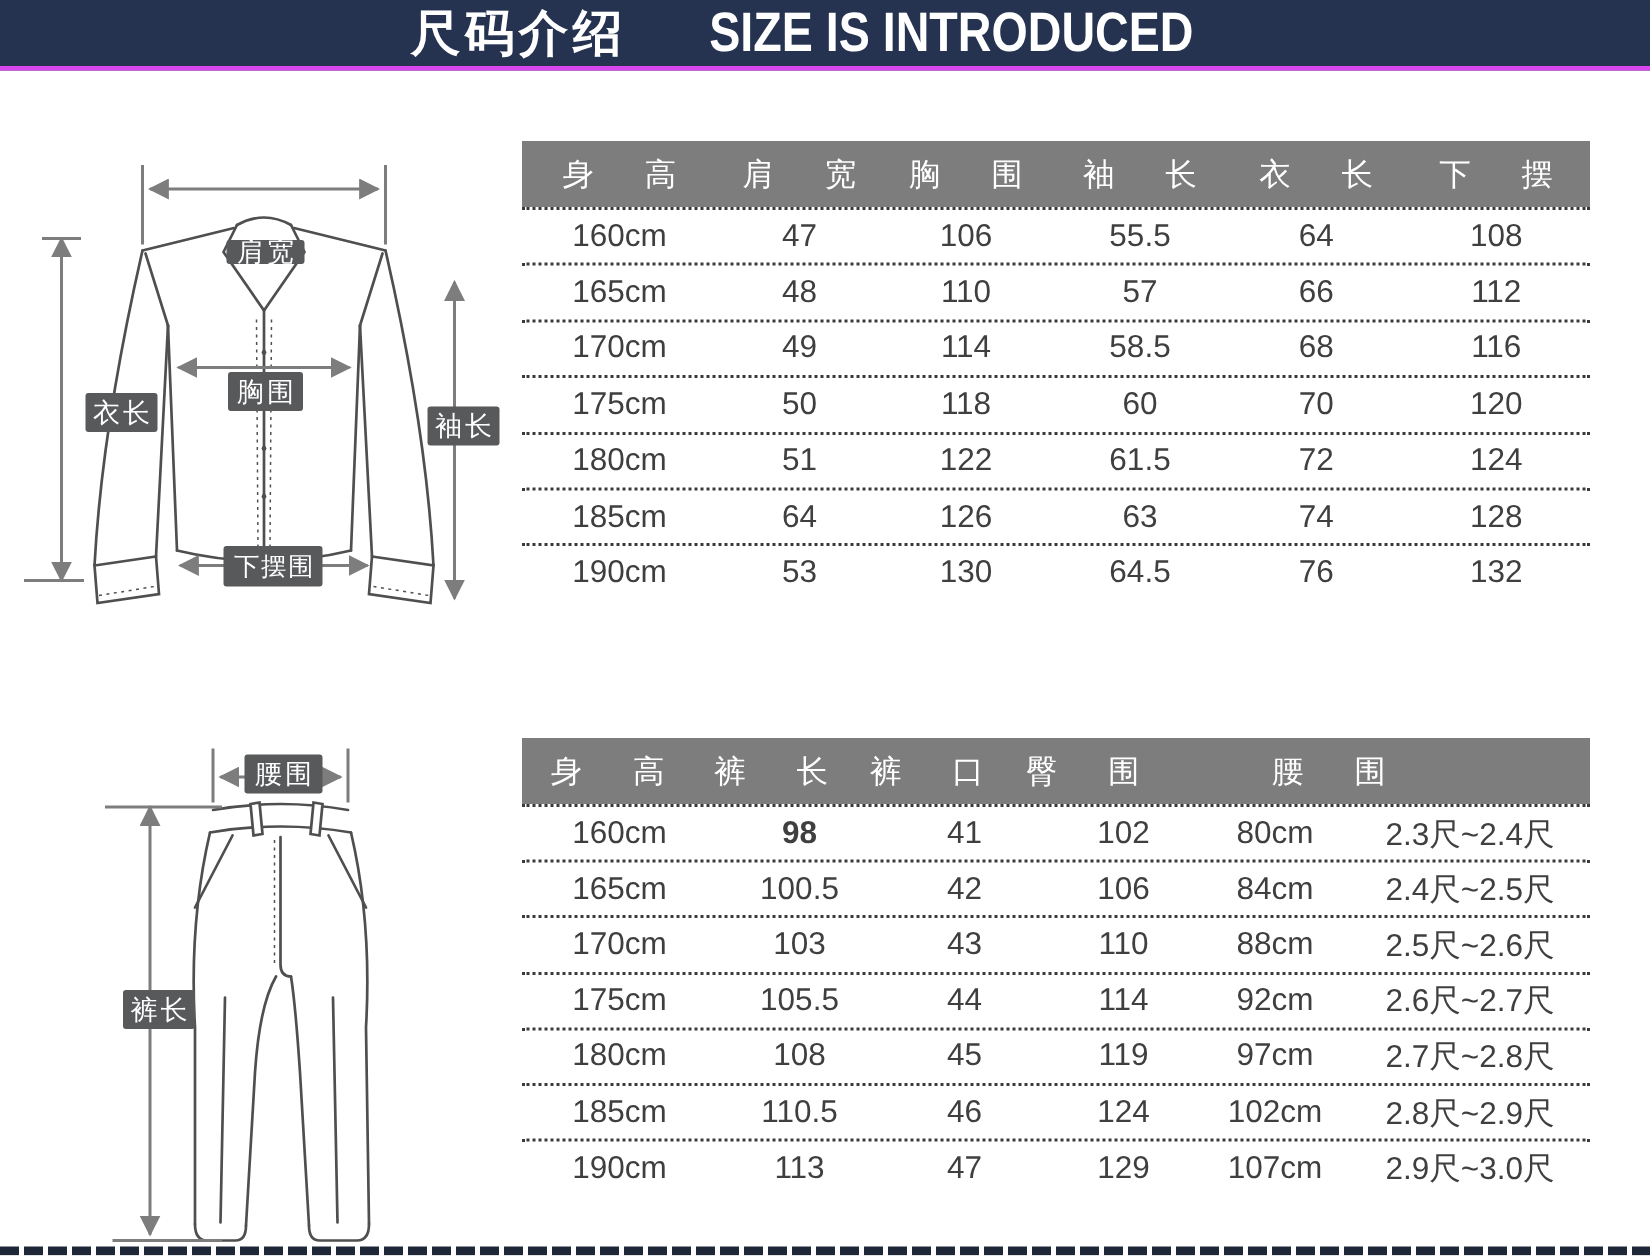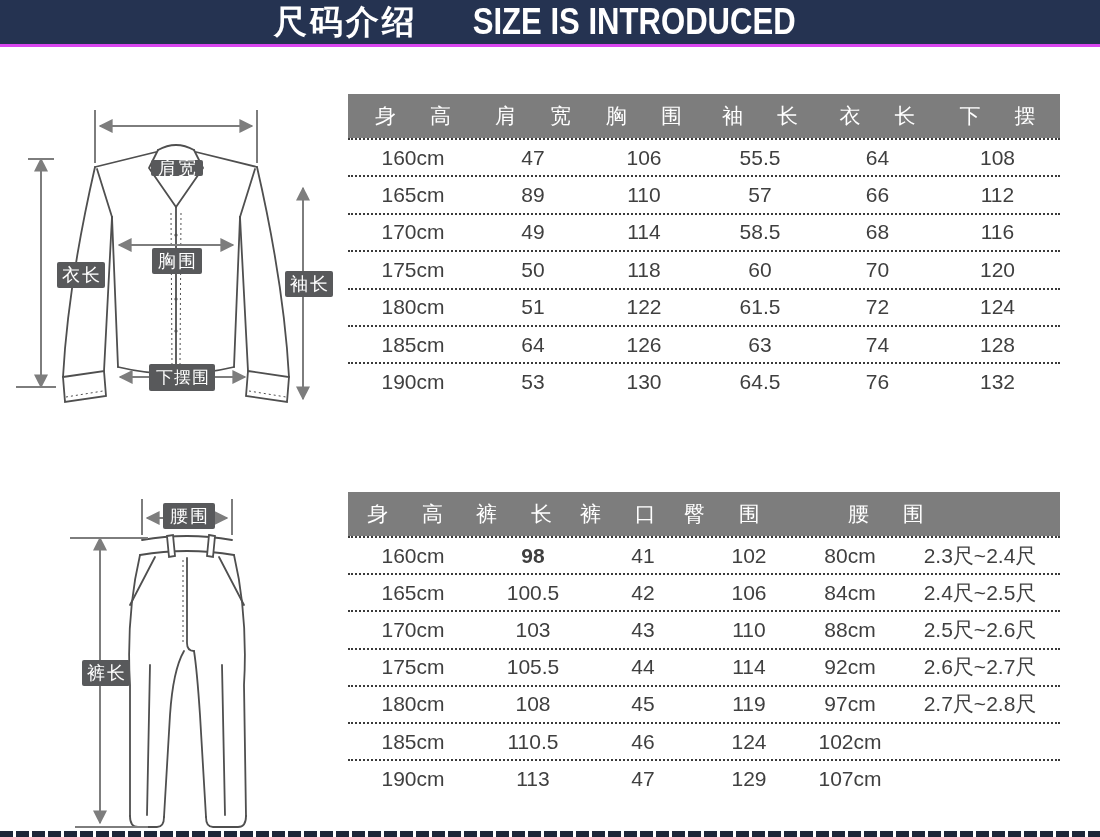--- a/index.html
+++ b/index.html
@@ -111,21 +111,21 @@
         <div class="trow">
           <div class="tcell" style="width: 130px;">160cm</div>
           <div class="tcell" style="width: 110px;">47</div>
           <div class="tcell" style="width: 112px;">106</div>
           <div class="tcell" style="width: 120px;">55.5</div>
           <div class="tcell" style="width: 115px;">64</div>
           <div class="tcell" style="width: 125px;">108</div>
         </div>
         <div class="trow">
           <div class="tcell" style="width: 130px;">165cm</div>
-          <div class="tcell" style="width: 110px;">89</div>
+          <div class="tcell" style="width: 110px;">48</div>
           <div class="tcell" style="width: 112px;">110</div>
           <div class="tcell" style="width: 120px;">57</div>
           <div class="tcell" style="width: 115px;">66</div>
           <div class="tcell" style="width: 125px;">112</div>
         </div>
         <div class="trow">
           <div class="tcell" style="width: 130px;">170cm</div>
           <div class="tcell" style="width: 110px;">49</div>
           <div class="tcell" style="width: 112px;">114</div>
           <div class="tcell" style="width: 120px;">58.5</div>
@@ -247,26 +247,28 @@
           <div class="tcell" style="width: 102px;">119</div>
           <div class="tcell" style="width: 100px;">97cm</div>
           <div class="tcell" style="width: 160px;">2.7尺~2.8尺</div>
         </div>
         <div class="trow">
           <div class="tcell" style="width: 130px;">185cm</div>
           <div class="tcell" style="width: 110px;">110.5</div>
           <div class="tcell" style="width: 110px;">46</div>
           <div class="tcell" style="width: 102px;">124</div>
           <div class="tcell" style="width: 100px;">102cm</div>
+          <div class="tcell" style="width: 160px;">2.8尺~2.9尺</div>
         </div>
         <div class="trow">
           <div class="tcell" style="width: 130px;">190cm</div>
           <div class="tcell" style="width: 110px;">113</div>
           <div class="tcell" style="width: 110px;">47</div>
           <div class="tcell" style="width: 102px;">129</div>
           <div class="tcell" style="width: 100px;">107cm</div>
+          <div class="tcell" style="width: 160px;">2.9尺~3.0尺</div>
         </div>
       </div>
   </div>
 
   <div class="bottom-strip"></div>
 
 </div>
 
 </body></html>

